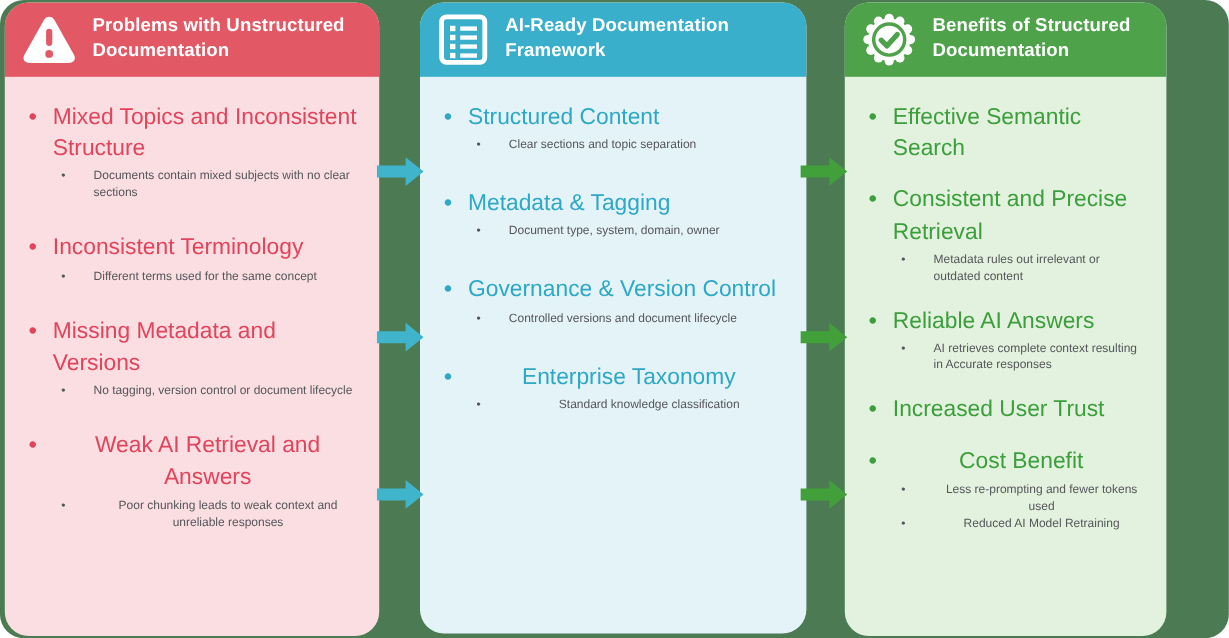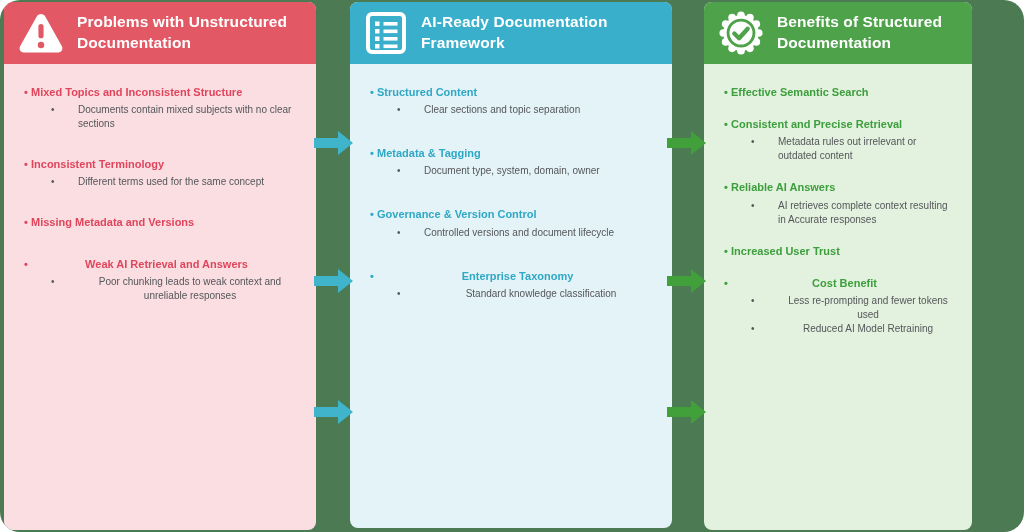--- a/index.html
+++ b/index.html
@@ -2,21 +2,21 @@
 <html><head>
 <meta charset="utf-8">
 <style>
   * { margin: 0; padding: 0; box-sizing: border-box; }
   html, body { width: 1024px; height: 532px; background: #ffffff; font-family: "Liberation Sans", "DejaVu Sans", sans-serif; }
   .canvas {
     position: absolute; left: 0; top: 0; width: 1024px; height: 532px;
     border-radius: 20px; overflow: hidden; background: #4C7A53;
   }
   .card {
-    position: absolute; top: 2px; border-radius: 8px; overflow: hidden;
+    position: absolute; top: 2px; border-radius: 20px; overflow: hidden;
     background: var(--body, #eee);
   }
   .card--problems  { left: 4px;   width: 312px; height: 528px; }
   .card--framework { left: 350px; width: 322px; height: 526px; }
   .card--benefits  { left: 704px; width: 268px; height: 528px; }
 
   .card-header {
     height: 62px; background: var(--hdr, #888);
     display: flex; align-items: center; gap: 13px; padding: 0 14px;
   }
@@ -29,22 +29,22 @@
   .accent-fill   { fill: var(--hdr); }
   .accent-stroke { stroke: var(--hdr); }
 
   .card-body { padding: 21px 14px 0 0; }
   .item { margin-bottom: 26px; }
   .card--framework .item { margin-bottom: 29px; }
   .card--benefits  .item { margin-bottom: 17px; }
   .item:last-child { margin-bottom: 0; text-align: center; }
 
   .item-title {
-    position: relative; padding-left: 27px; font-weight: 700;
-    font-size: 11px; line-height: 1.38; color: var(--accent, #333);
+    position: relative; padding-left: 40px; font-weight: 400;
+    font-size: 19px; line-height: 1.38; color: var(--accent, #333);
   }
   .item-title::before {
     content: "\2022"; position: absolute; left: 20px; top: 0;
     color: var(--accent, #333); font-weight: 700;
   }
   .sub-list { margin-top: 3px; }
   .sub {
     position: relative; padding-left: 74px; font-size: 10px;
     line-height: 1.4; color: #54565A; list-style: none;
   }
@@ -87,20 +87,23 @@
         </ul>
       </div>
       <div class="item">
         <div class="item-title">Inconsistent Terminology</div>
         <ul class="sub-list">
           <li class="sub">Different terms used for the same concept</li>
         </ul>
       </div>
       <div class="item">
         <div class="item-title">Missing Metadata and Versions</div>
+        <ul class="sub-list">
+          <li class="sub">No tagging, version control or document lifecycle</li>
+        </ul>
       </div>
       <div class="item">
         <div class="item-title">Weak AI Retrieval and Answers</div>
         <ul class="sub-list">
           <li class="sub">Poor chunking leads to weak context and unreliable responses</li>
         </ul>
       </div>
     </div>
   </section>
 

